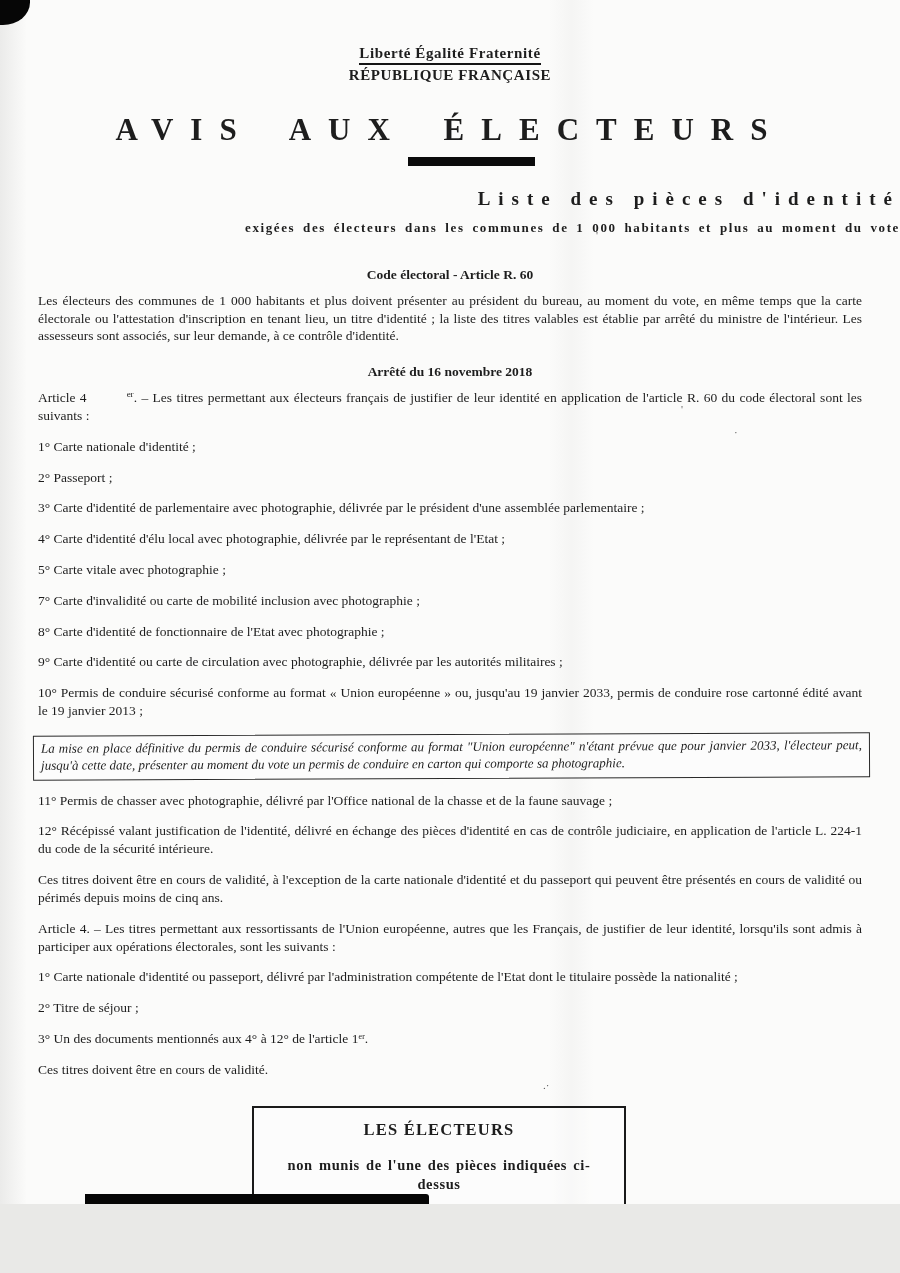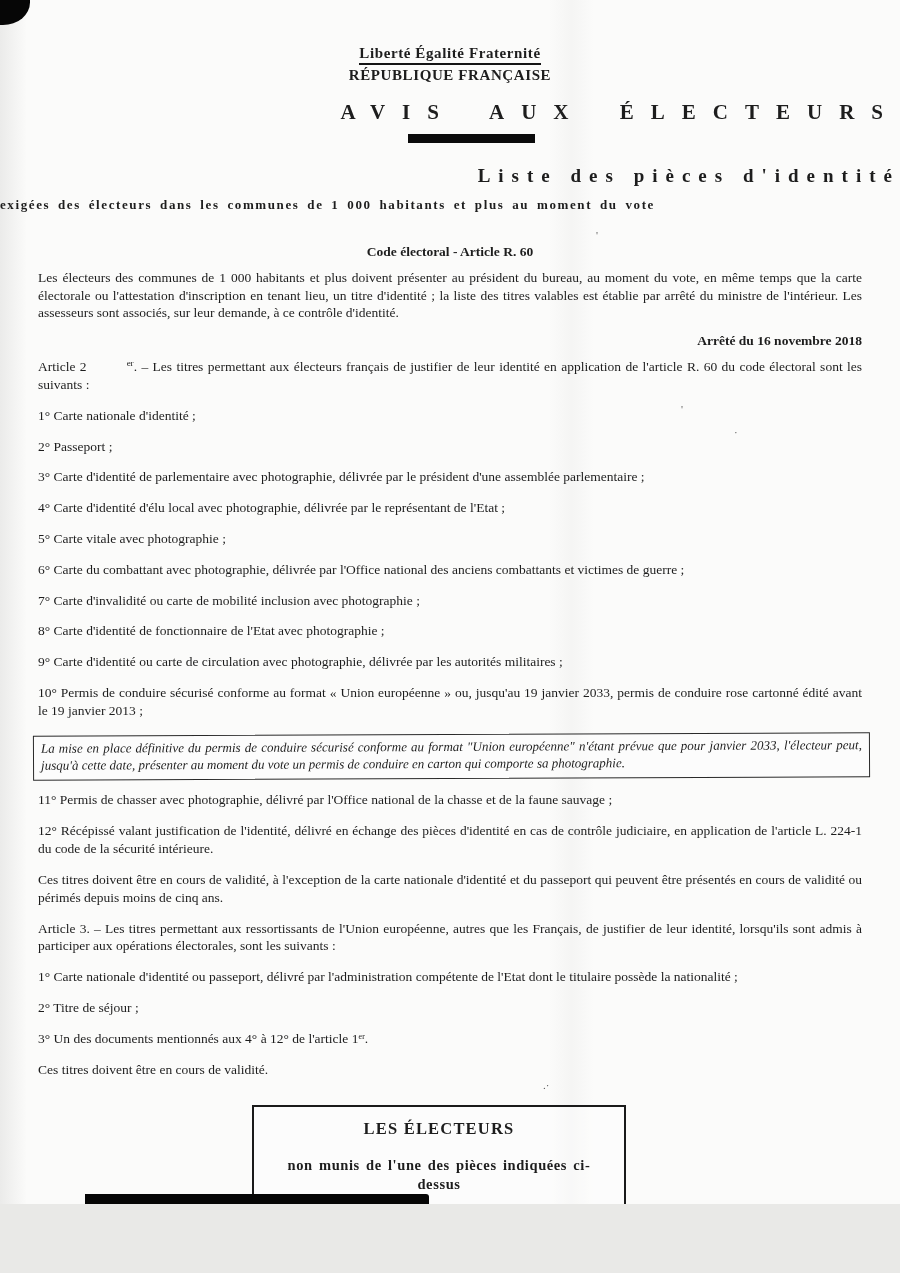--- a/index.html
+++ b/index.html
@@ -20,44 +20,44 @@
 
   
   .header { padding-top:44px; text-align:center; }
   .motto {
     display:inline-block; font-weight:bold; font-size:15px;
     letter-spacing:0.6px; border-bottom:2.5px solid #141414; padding-bottom:1px;
   }
   .republic { font-weight:bold; font-size:15px; letter-spacing:0.6px; margin-top:2px;text-align:center; }
 
   .main-title {
-    margin-top:16px; text-align:right;
-    font-size:21px; font-weight:bold;
+    margin-top:28px; text-align:center;
+    font-size:31px; font-weight:bold;
     letter-spacing:17px; word-spacing:12px;
     white-space:nowrap;
   }
   .title-bar {
     width:127px; height:9px; background:#0b0b0b;
     margin:9px auto 0; transform:translateX(21px);
   }
 
   .subtitle {
     margin-top:22px; text-align:right; font-weight:bold;
     font-size:19px; letter-spacing:8px; white-space:nowrap;
   }
   .subtitle-detail {
-    margin-top:10px; text-align:left; font-weight:bold;
+    margin-top:10px; text-align:right; font-weight:bold;
     font-size:13px; letter-spacing:1.6px; word-spacing:3px; white-space:nowrap;
   }
 
   
   .content { padding:0 38px; font-size:13.5px; line-height:1.32; text-align:justify; }
   .section-heading { text-align:center; font-weight:bold; font-size:13.5px; }
   .h-code { margin-top:30px; }
-  .h-arrete { margin-top:10px;text-align:right; }
+  .h-arrete { margin-top:18px; }
   .para { margin-top:8px; }
   .item { margin-top:13px; }
   .intro { margin-top:8px; }
   sup { font-size:9px; vertical-align:super; line-height:0;margin-left:40px; }
 
   .note-box {
     margin-top:14px; margin-left:-5px; margin-right:-8px;
     border:1.5px solid #2a2a2a;
     padding:3px 7px 5px;
     font-style:italic; font-size:13px; line-height:1.34;
@@ -103,43 +103,42 @@
     <div class="subtitle-detail">exigées des électeurs dans les communes de 1 000 habitants et plus au moment du vote</div>
   </div>
 
   <div class="content">
 
     <div class="section-heading h-code">Code électoral - Article R. 60</div>
     <p class="para">Les électeurs des communes de 1 000 habitants et plus doivent présenter au président du bureau, au moment du vote, en même temps que la carte électorale ou l'attestation d'inscription en tenant lieu, un titre d'identité ; la liste des titres valables est établie par arrêté du ministre de l'intérieur. Les assesseurs sont associés, sur leur demande, à ce contrôle d'identité.</p>
 
     <div class="section-heading h-arrete">Arrêté du 16 novembre 2018</div>
 
-    <p class="intro"><span>Article 2</span><sup>er</sup><span>. – Les titres permettant aux électeurs français de justifier de leur identité en application de l'article R. 60 du code électoral sont les suivants :</span></p>
+    <p class="intro"><span>Article 4</span><sup>er</sup><span>. – Les titres permettant aux électeurs français de justifier de leur identité en application de l'article R. 60 du code électoral sont les suivants :</span></p>
 
     <p class="item">1° Carte nationale d'identité ;</p>
     <p class="item">2° Passeport ;</p>
     <p class="item">3° Carte d'identité de parlementaire avec photographie, délivrée par le président d'une assemblée parlementaire ;</p>
     <p class="item">4° Carte d'identité d'élu local avec photographie, délivrée par le représentant de l'Etat ;</p>
     <p class="item">5° Carte vitale avec photographie ;</p>
-    <p class="item">6° Carte du combattant avec photographie, délivrée par l'Office national des anciens combattants et victimes de guerre ;</p>
     <p class="item">7° Carte d'invalidité ou carte de mobilité inclusion avec photographie ;</p>
     <p class="item">8° Carte d'identité de fonctionnaire de l'Etat avec photographie ;</p>
     <p class="item">9° Carte d'identité ou carte de circulation avec photographie, délivrée par les autorités militaires ;</p>
     <p class="item">10° Permis de conduire sécurisé conforme au format « Union européenne » ou, jusqu'au 19 janvier 2033, permis de conduire rose cartonné édité avant le 19 janvier 2013 ;</p>
 
     <div class="note-box">
       <p>La mise en place définitive du permis de conduire sécurisé conforme au format "Union européenne" n'étant prévue que pour janvier 2033, l'électeur peut, jusqu'à cette date, présenter au moment du vote un permis de conduire en carton qui comporte sa photographie.</p>
     </div>
 
     <p class="item">11° Permis de chasser avec photographie, délivré par l'Office national de la chasse et de la faune sauvage ;</p>
     <p class="item">12° Récépissé valant justification de l'identité, délivré en échange des pièces d'identité en cas de contrôle judiciaire, en application de l'article L. 224-1 du code de la sécurité intérieure.</p>
 
     <p class="item">Ces titres doivent être en cours de validité, à l'exception de la carte nationale d'identité et du passeport qui peuvent être présentés en cours de validité ou périmés depuis moins de cinq ans.</p>
 
-    <p class="item">Article 3. – Les titres permettant aux ressortissants de l'Union européenne, autres que les Français, de justifier de leur identité, lorsqu'ils sont admis à participer aux opérations électorales, sont les suivants :</p>
+    <p class="item">Article 4. – Les titres permettant aux ressortissants de l'Union européenne, autres que les Français, de justifier de leur identité, lorsqu'ils sont admis à participer aux opérations électorales, sont les suivants :</p>
 
     <p class="item">1° Carte nationale d'identité ou passeport, délivré par l'administration compétente de l'Etat dont le titulaire possède la nationalité ;</p>
     <p class="item">2° Titre de séjour ;</p>
     <p class="item">3° Un des documents mentionnés aux 4° à 12° de l'article 1ᵉʳ.</p>
 
     <p class="item">Ces titres doivent être en cours de validité.</p>
 
     <div class="footer-box">
       <p class="footer-line1">LES ÉLECTEURS</p>
       <p class="footer-line2">non munis de l'une des pièces indiquées ci-dessus</p>

